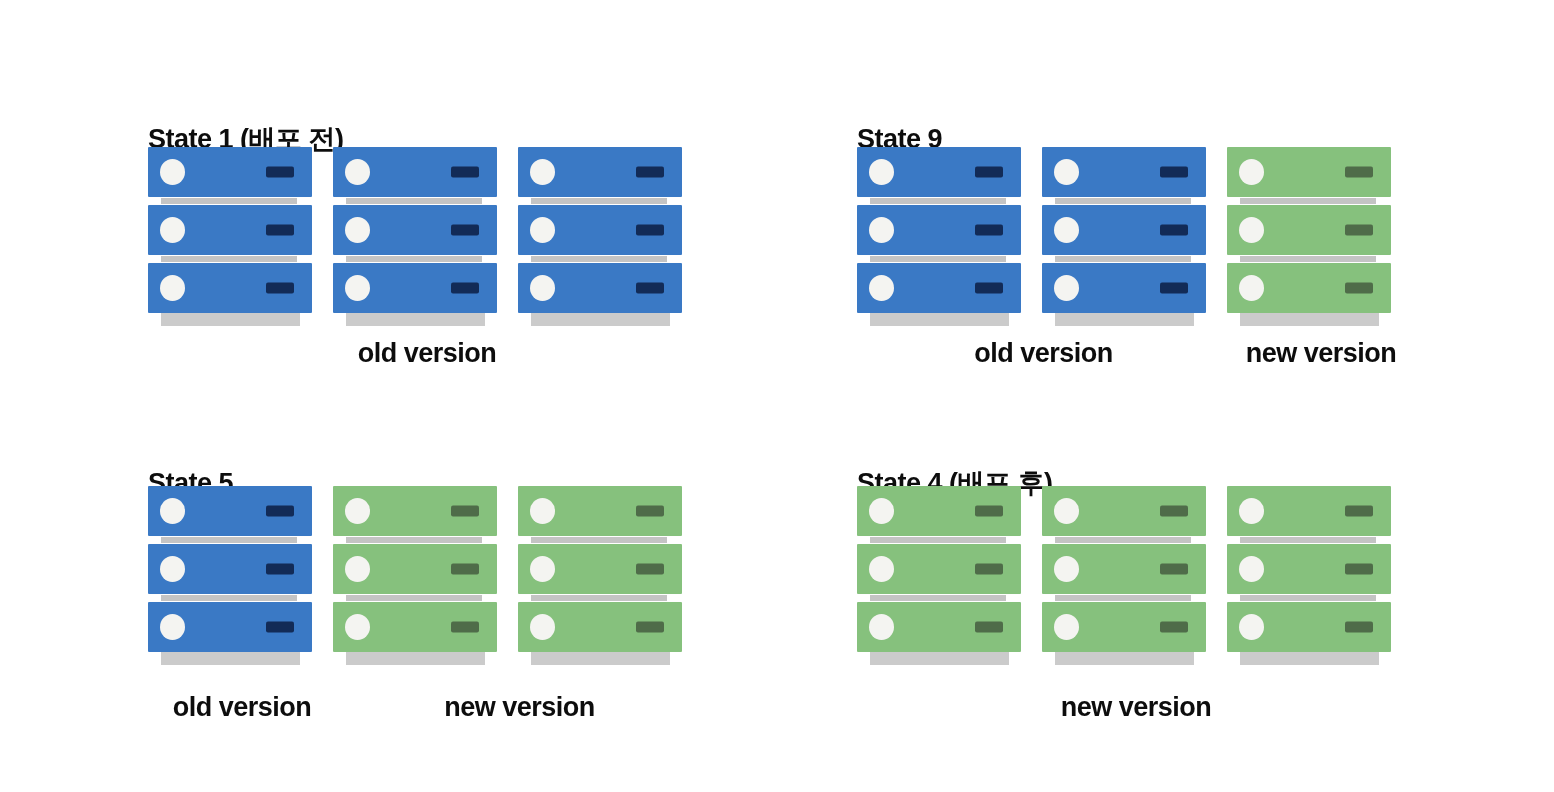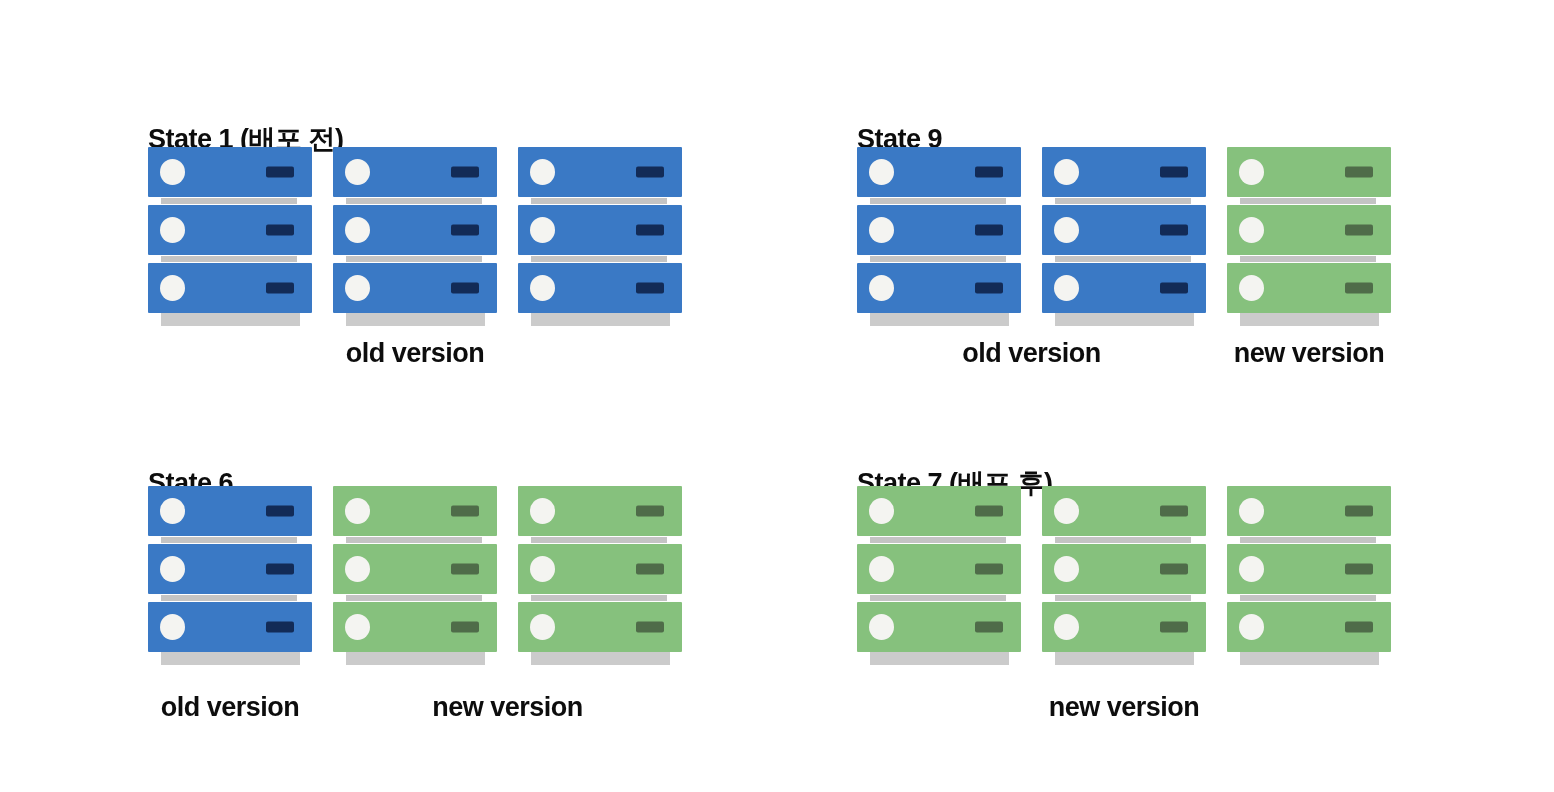--- a/index.html
+++ b/index.html
@@ -38,21 +38,21 @@
   }
   .dash{
     position:absolute;right:18px;top:50%;transform:translateY(-50%);
     width:28px;height:11px;border-radius:2px;background:var(--old-dash);
   }
   .server.new .dash{background:var(--new-dash);}
   .tray{height:6px;margin:1px 15px 1px 13px;background:var(--tray);}
   .shadow{height:13px;margin:0 12px 0 13px;background:var(--shadow);}
   .row-top .labels{top:256px;}
   .row-bottom .labels{top:266px;}
-  .labels{position:absolute;left:0;width:534px;height:36px;}
+  .labels{position:absolute;left:12px;width:534px;height:36px;}
   .version-label{
     position:absolute;top:0;text-align:center;
     font-size:27px;font-weight:700;line-height:34px;
     letter-spacing:-0.5px;white-space:nowrap;
   }
 </style>
 </head>
 <body>
 
 <div class="canvas">
@@ -172,21 +172,21 @@
           <div class="shadow"></div>
         </div>
       </div>
     <div class="labels">
         <div class="version-label" style="left: 0px; width: 349px;">old version</div>
         <div class="version-label" style="left: 370px; width: 164px;">new version</div>
       </div>
   </section>
 
   <section class="state q3 row-bottom">
-    <h2 class="title">State 6</h2>
+    <h2 class="title">State 5</h2>
     <div class="stacks">
         <div class="stack">
           <div class="server old">
             <span class="led"></span>
             <span class="dash"></span>
           </div>
           <div class="tray"></div>
           <div class="server old">
             <span class="led"></span>
             <span class="dash"></span>
@@ -233,21 +233,21 @@
           <div class="shadow"></div>
         </div>
       </div>
     <div class="labels">
         <div class="version-label" style="left: 0px; width: 164px;">old version</div>
         <div class="version-label" style="left: 185px; width: 349px;">new version</div>
       </div>
   </section>
 
   <section class="state q4 row-bottom">
-    <h2 class="title">State 7 (배포 후)</h2>
+    <h2 class="title">State 4 (배포 후)</h2>
     <div class="stacks">
         <div class="stack">
           <div class="server new">
             <span class="led"></span>
             <span class="dash"></span>
           </div>
           <div class="tray"></div>
           <div class="server new">
             <span class="led"></span>
             <span class="dash"></span>

